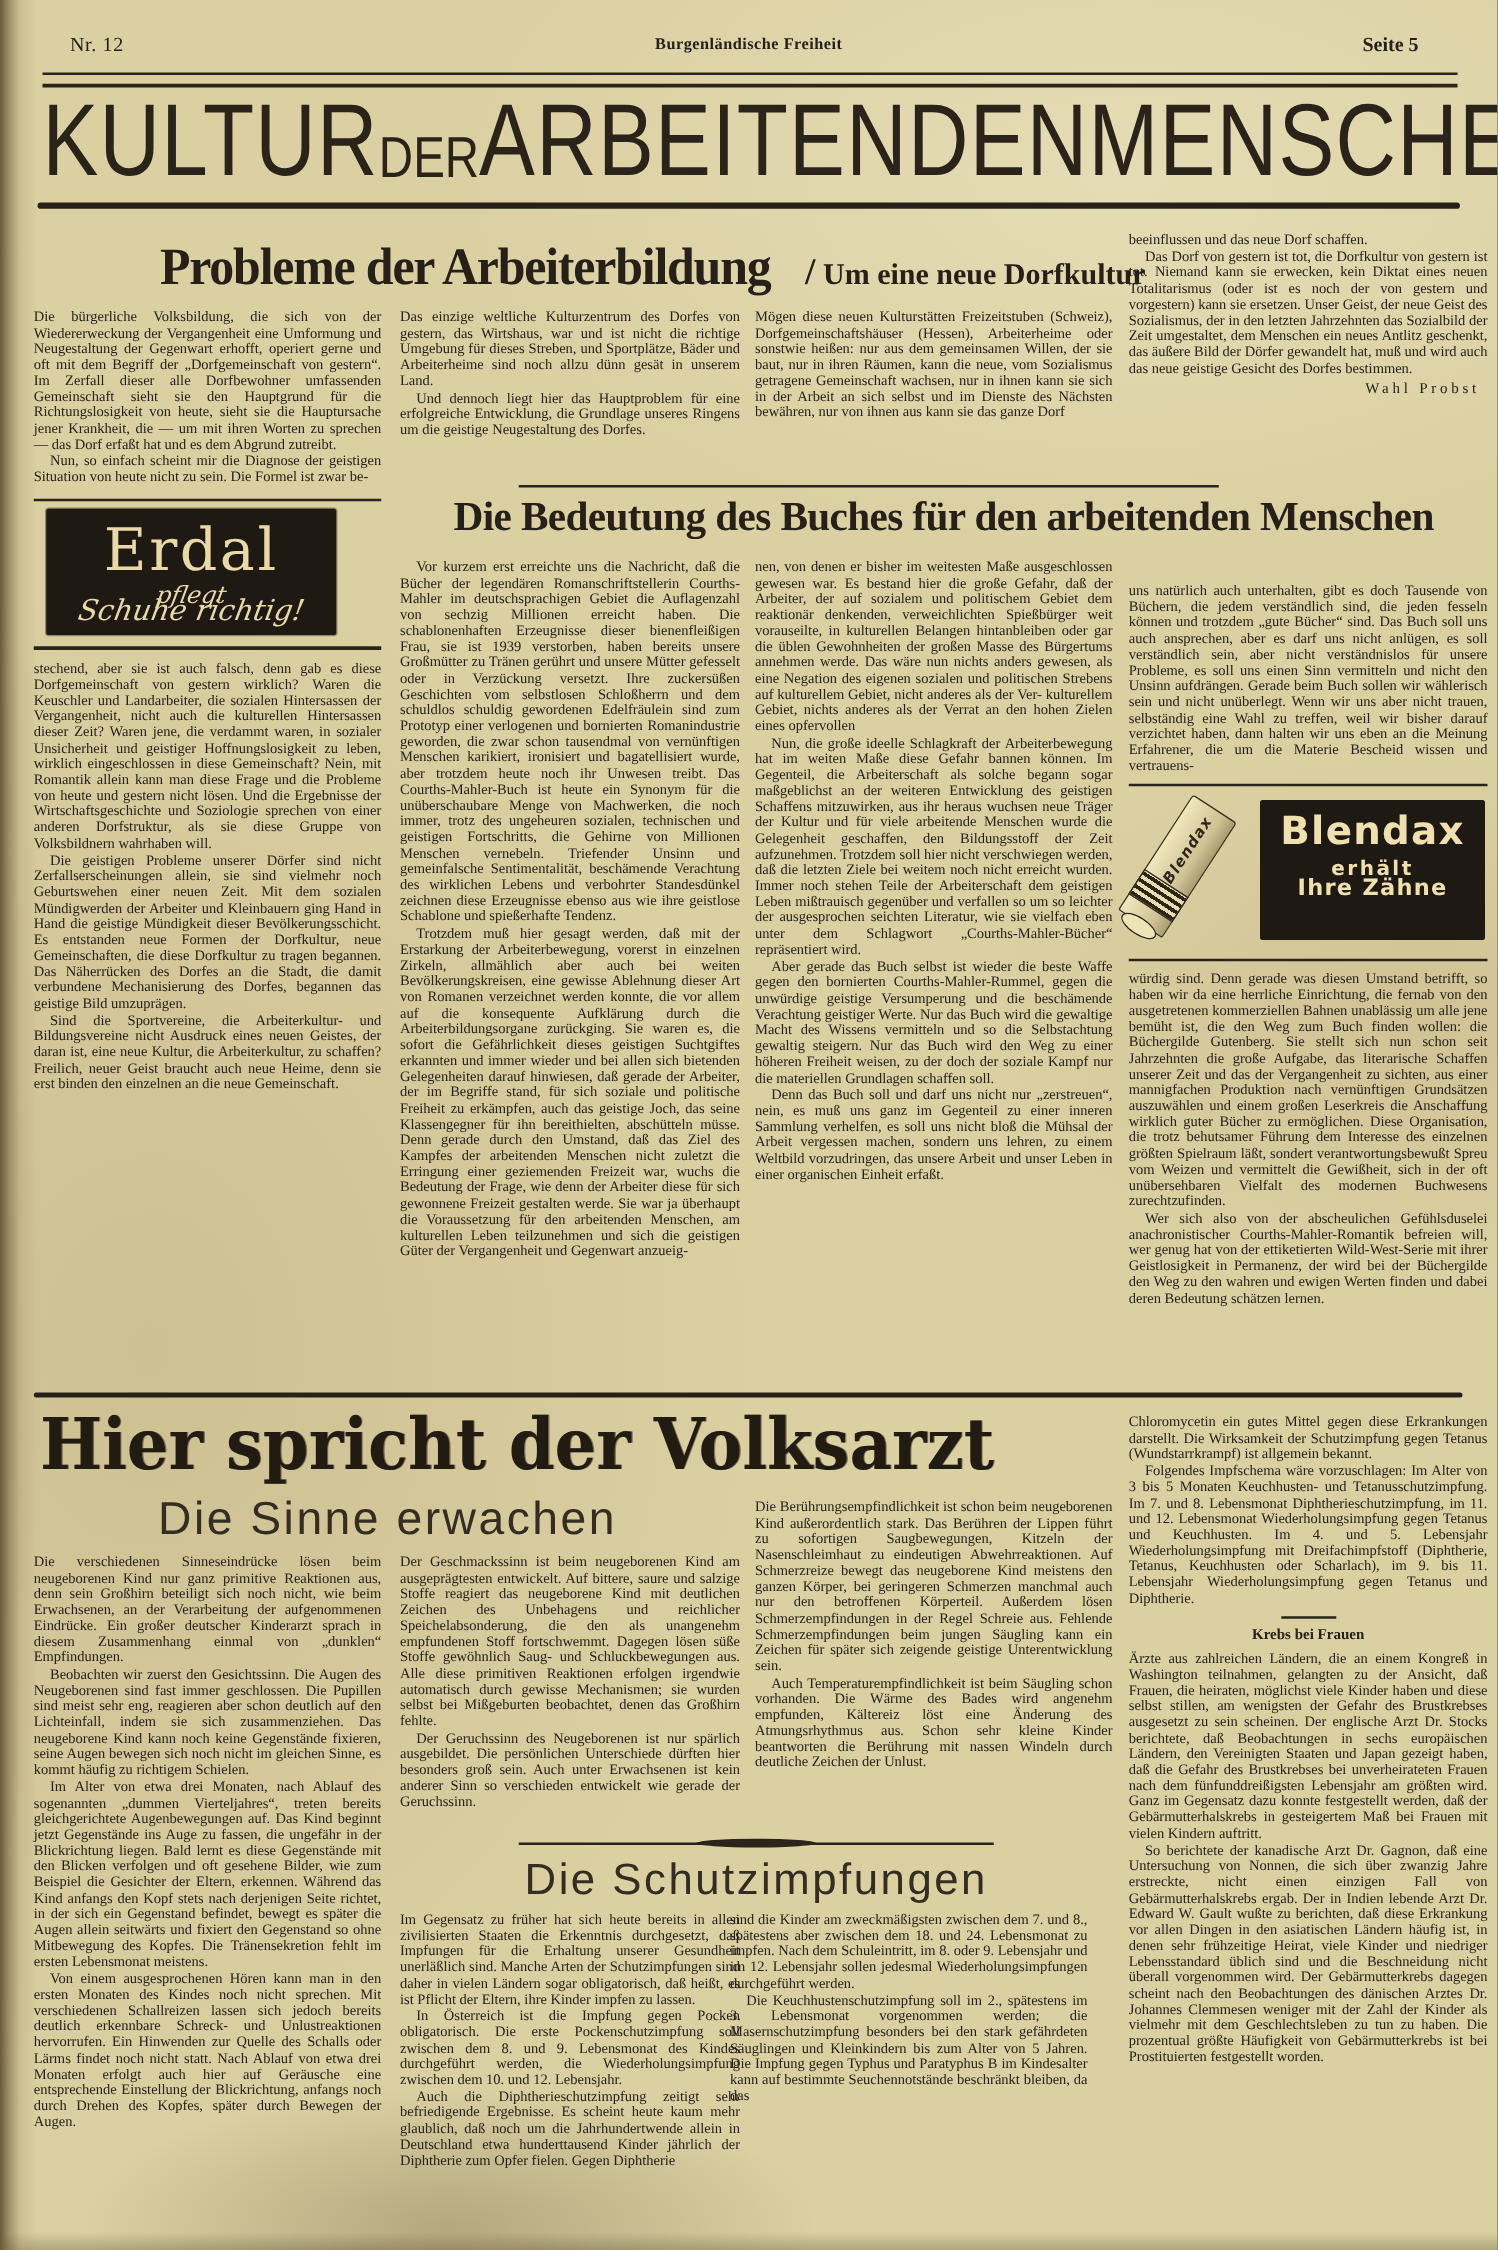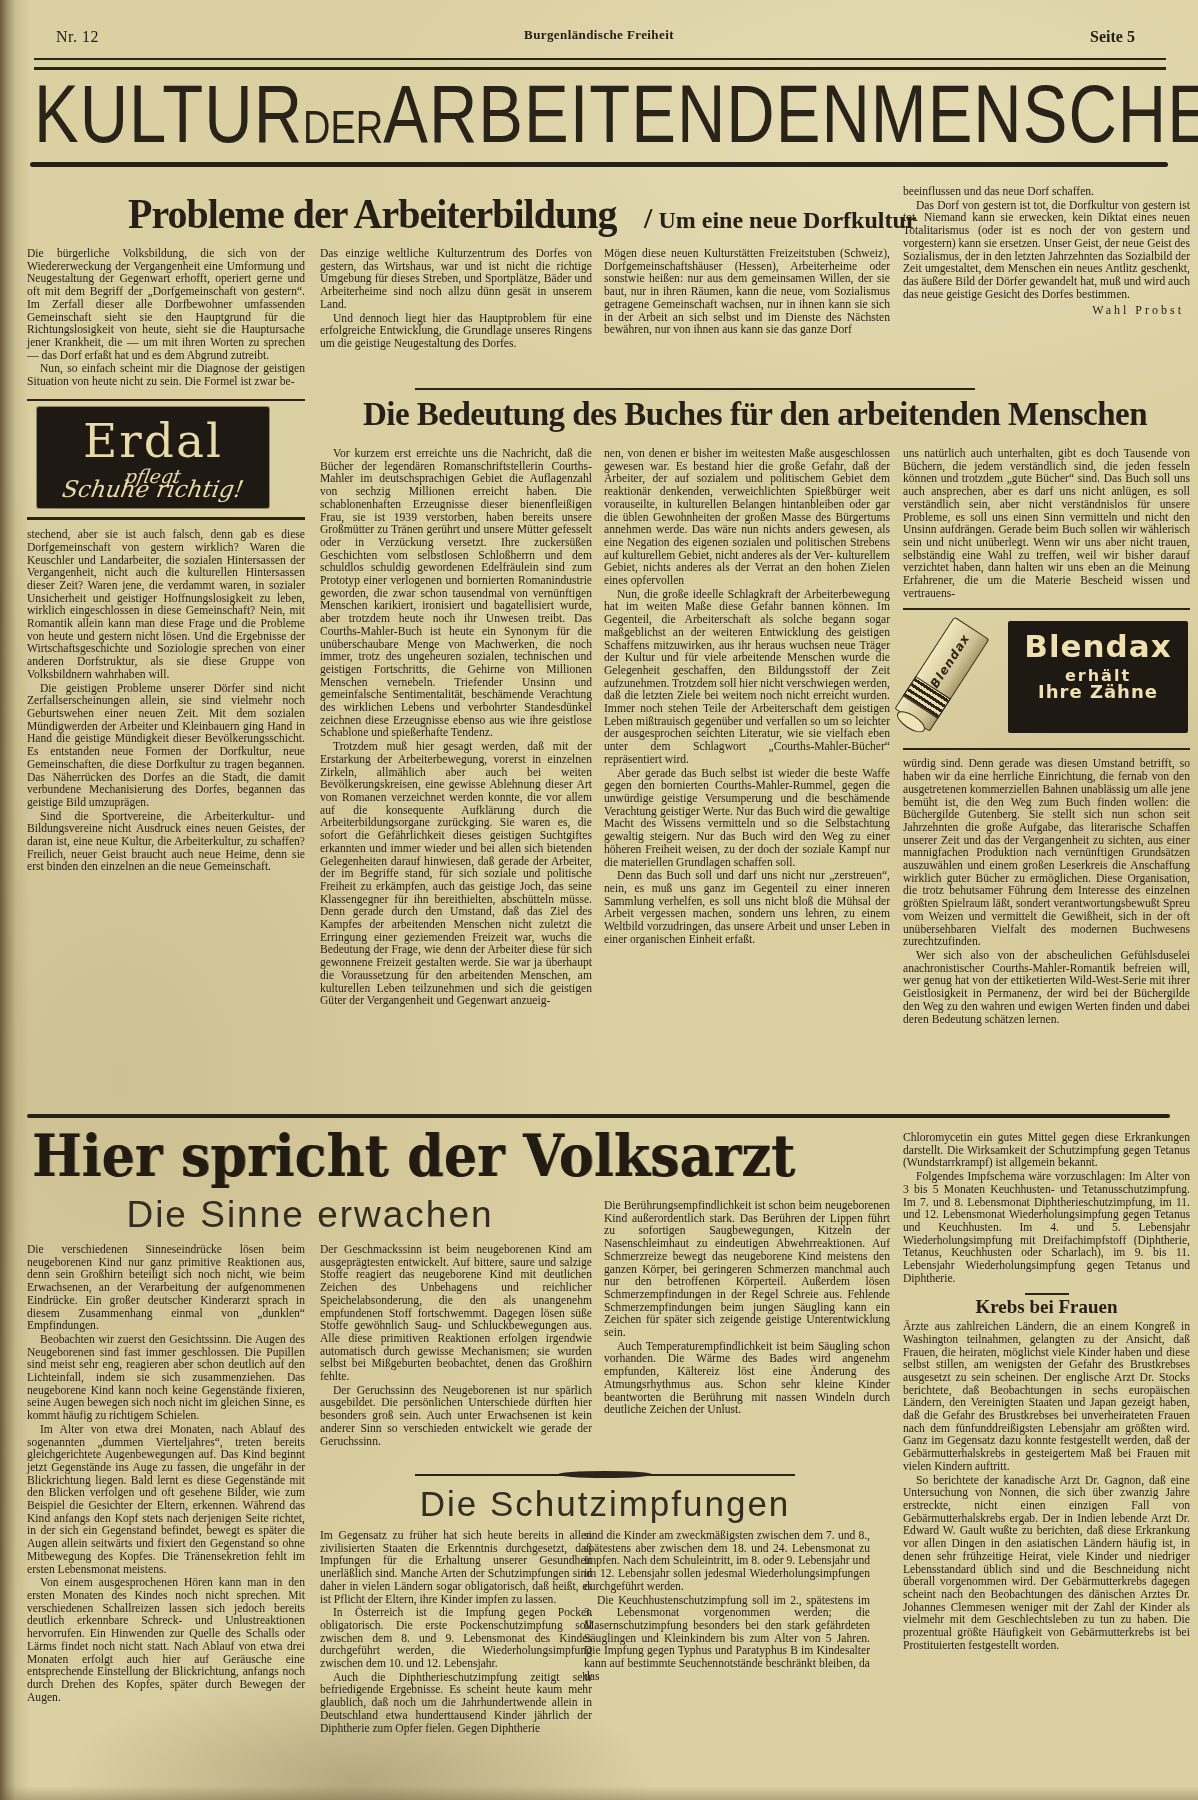--- a/index.html
+++ b/index.html
@@ -38,21 +38,21 @@
   .h-probleme .t{font-size:42px;font-weight:bold;letter-spacing:-1px;display:inline-block;transform:scaleX(.95);transform-origin:left;}
   .h-probleme .sl{font-size:30px;font-weight:bold;margin:0 6px 0 2px;}
   .h-probleme .st{font-size:24px;font-weight:bold;}
   .h-bedeutung{top:396px;left:320px;width:870px;text-align:center;font-size:33px;font-weight:bold;letter-spacing:-.5px;}
   .h-volksarzt{top:1122px;left:32px;font-family:"DejaVu Serif", serif;font-size:57px;font-weight:bold;
     letter-spacing:0px;color:#211b12;display:inline-block;transform:scaleX(.92);transform-origin:left;white-space:nowrap;
     text-shadow:1px 0 0 rgba(33,27,18,.5);}
   .h-sans{font-family:"Liberation Sans", sans-serif;font-weight:400;color:#332d22;letter-spacing:2px;white-space:nowrap;}
   .h-sinne{top:1194px;left:27px;width:566px;text-align:center;font-size:37px;}
   .h-schutz{top:1484px;left:320px;width:570px;text-align:center;font-size:35px;}
-  .h-krebs{font-size:19px;font-weight:bold;text-align:center;margin:6px 0 7px 0;}
+  .h-krebs{font-size:12px;font-weight:bold;text-align:center;margin:6px 0 7px 0;}
   .byline{text-align:right;letter-spacing:3px;font-size:12px;margin-top:3px;padding-right:6px;}
   
   .col{position:absolute;font-size:11.6px;line-height:12.7px;text-align:justify;}
   .col p{margin:0;text-indent:13px;}
   .col p.ni{text-indent:0;}
   .col p + p{margin-top:1px;}
   
   .erdal-wrap{margin:10px 0 9px 0;}
   .erdal-box{margin-top:6px;background:#1e1a13;border-radius:2px;padding:10px 8px 12px 8px;width:216px;margin-left:10px;
     box-shadow:0 0 0 1px rgba(30,26,19,.4);color:#e9d9a6;text-align:center;}
@@ -140,21 +140,21 @@
     <p>Trotzdem muß hier gesagt werden, daß mit der Erstarkung der Arbeiterbewegung, vorerst in einzelnen Zirkeln, allmählich aber auch bei weiten Bevölkerungskreisen, eine gewisse Ablehnung dieser Art von Romanen verzeichnet werden konnte, die vor allem auf die konsequente Aufklärung durch die Arbeiterbildungsorgane zurückging. Sie waren es, die sofort die Gefährlichkeit dieses geistigen Suchtgiftes erkannten und immer wieder und bei allen sich bietenden Gelegenheiten darauf hinwiesen, daß gerade der Arbeiter, der im Begriffe stand, für sich soziale und politische Freiheit zu erkämpfen, auch das geistige Joch, das seine Klassengegner für ihn bereithielten, abschütteln müsse. Denn gerade durch den Umstand, daß das Ziel des Kampfes der arbeitenden Menschen nicht zuletzt die Erringung einer geziemenden Freizeit war, wuchs die Bedeutung der Frage, wie denn der Arbeiter diese für sich gewonnene Freizeit gestalten werde. Sie war ja überhaupt die Voraussetzung für den arbeitenden Menschen, am kulturellen Leben teilzunehmen und sich die geistigen Güter der Vergangenheit und Gegenwart anzueig-</p>
   </div>
 
   <div class="col" style="top:448px;left:604px;width:286px;">
     <p class="ni">nen, von denen er bisher im weitesten Maße ausgeschlossen gewesen war. Es bestand hier die große Gefahr, daß der Arbeiter, der auf sozialem und politischem Gebiet dem reaktionär denkenden, verweichlichten Spießbürger weit vorauseilte, in kulturellen Belangen hintanbleiben oder gar die üblen Gewohnheiten der großen Masse des Bürgertums annehmen werde. Das wäre nun nichts anders gewesen, als eine Negation des eigenen sozialen und politischen Strebens auf kulturellem Gebiet, nicht anderes als der Ver- kulturellem Gebiet, nichts anderes als der Verrat an den hohen Zielen eines opfervollen</p>
     <p>Nun, die große ideelle Schlagkraft der Arbeiterbewegung hat im weiten Maße diese Gefahr bannen können. Im Gegenteil, die Arbeiterschaft als solche begann sogar maßgeblichst an der weiteren Entwicklung des geistigen Schaffens mitzuwirken, aus ihr heraus wuchsen neue Träger der Kultur und für viele arbeitende Menschen wurde die Gelegenheit geschaffen, den Bildungsstoff der Zeit aufzunehmen. Trotzdem soll hier nicht verschwiegen werden, daß die letzten Ziele bei weitem noch nicht erreicht wurden. Immer noch stehen Teile der Arbeiterschaft dem geistigen Leben mißtrauisch gegenüber und verfallen so um so leichter der ausgesprochen seichten Literatur, wie sie vielfach eben unter dem Schlagwort „Courths-Mahler-Bücher“ repräsentiert wird.</p>
     <p>Aber gerade das Buch selbst ist wieder die beste Waffe gegen den bornierten Courths-Mahler-Rummel, gegen die unwürdige geistige Versumperung und die beschämende Verachtung geistiger Werte. Nur das Buch wird die gewaltige Macht des Wissens vermitteln und so die Selbstachtung gewaltig steigern. Nur das Buch wird den Weg zu einer höheren Freiheit weisen, zu der doch der soziale Kampf nur die materiellen Grundlagen schaffen soll.</p>
     <p>Denn das Buch soll und darf uns nicht nur „zerstreuen“, nein, es muß uns ganz im Gegenteil zu einer inneren Sammlung verhelfen, es soll uns nicht bloß die Mühsal der Arbeit vergessen machen, sondern uns lehren, zu einem Weltbild vorzudringen, das unsere Arbeit und unser Leben in einer organischen Einheit erfaßt.</p>
   </div>
 
-  <div class="col" style="top:448px;left:903px;width:287px;">
+  <div class="col" style="top:467px;left:903px;width:287px;">
     <p class="ni">uns natürlich auch unterhalten, gibt es doch Tausende von Büchern, die jedem verständlich sind, die jeden fesseln können und trotzdem „gute Bücher“ sind. Das Buch soll uns auch ansprechen, aber es darf uns nicht anlügen, es soll verständlich sein, aber nicht verständnislos für unsere Probleme, es soll uns einen Sinn vermitteln und nicht den Unsinn aufdrängen. Gerade beim Buch sollen wir wählerisch sein und nicht unüberlegt. Wenn wir uns aber nicht trauen, selbständig eine Wahl zu treffen, weil wir bisher darauf verzichtet haben, dann halten wir uns eben an die Meinung Erfahrener, die um die Materie Bescheid wissen und vertrauens-</p>
     <div class="blendax-wrap">
       <div class="rule2"></div>
       <div class="blendax-ad">
         <div class="tube">
           <span class="lbl">Blendax</span>
           <div class="rings"></div>
           <div class="cap"></div>
         </div>
         <div class="blendax-box">

